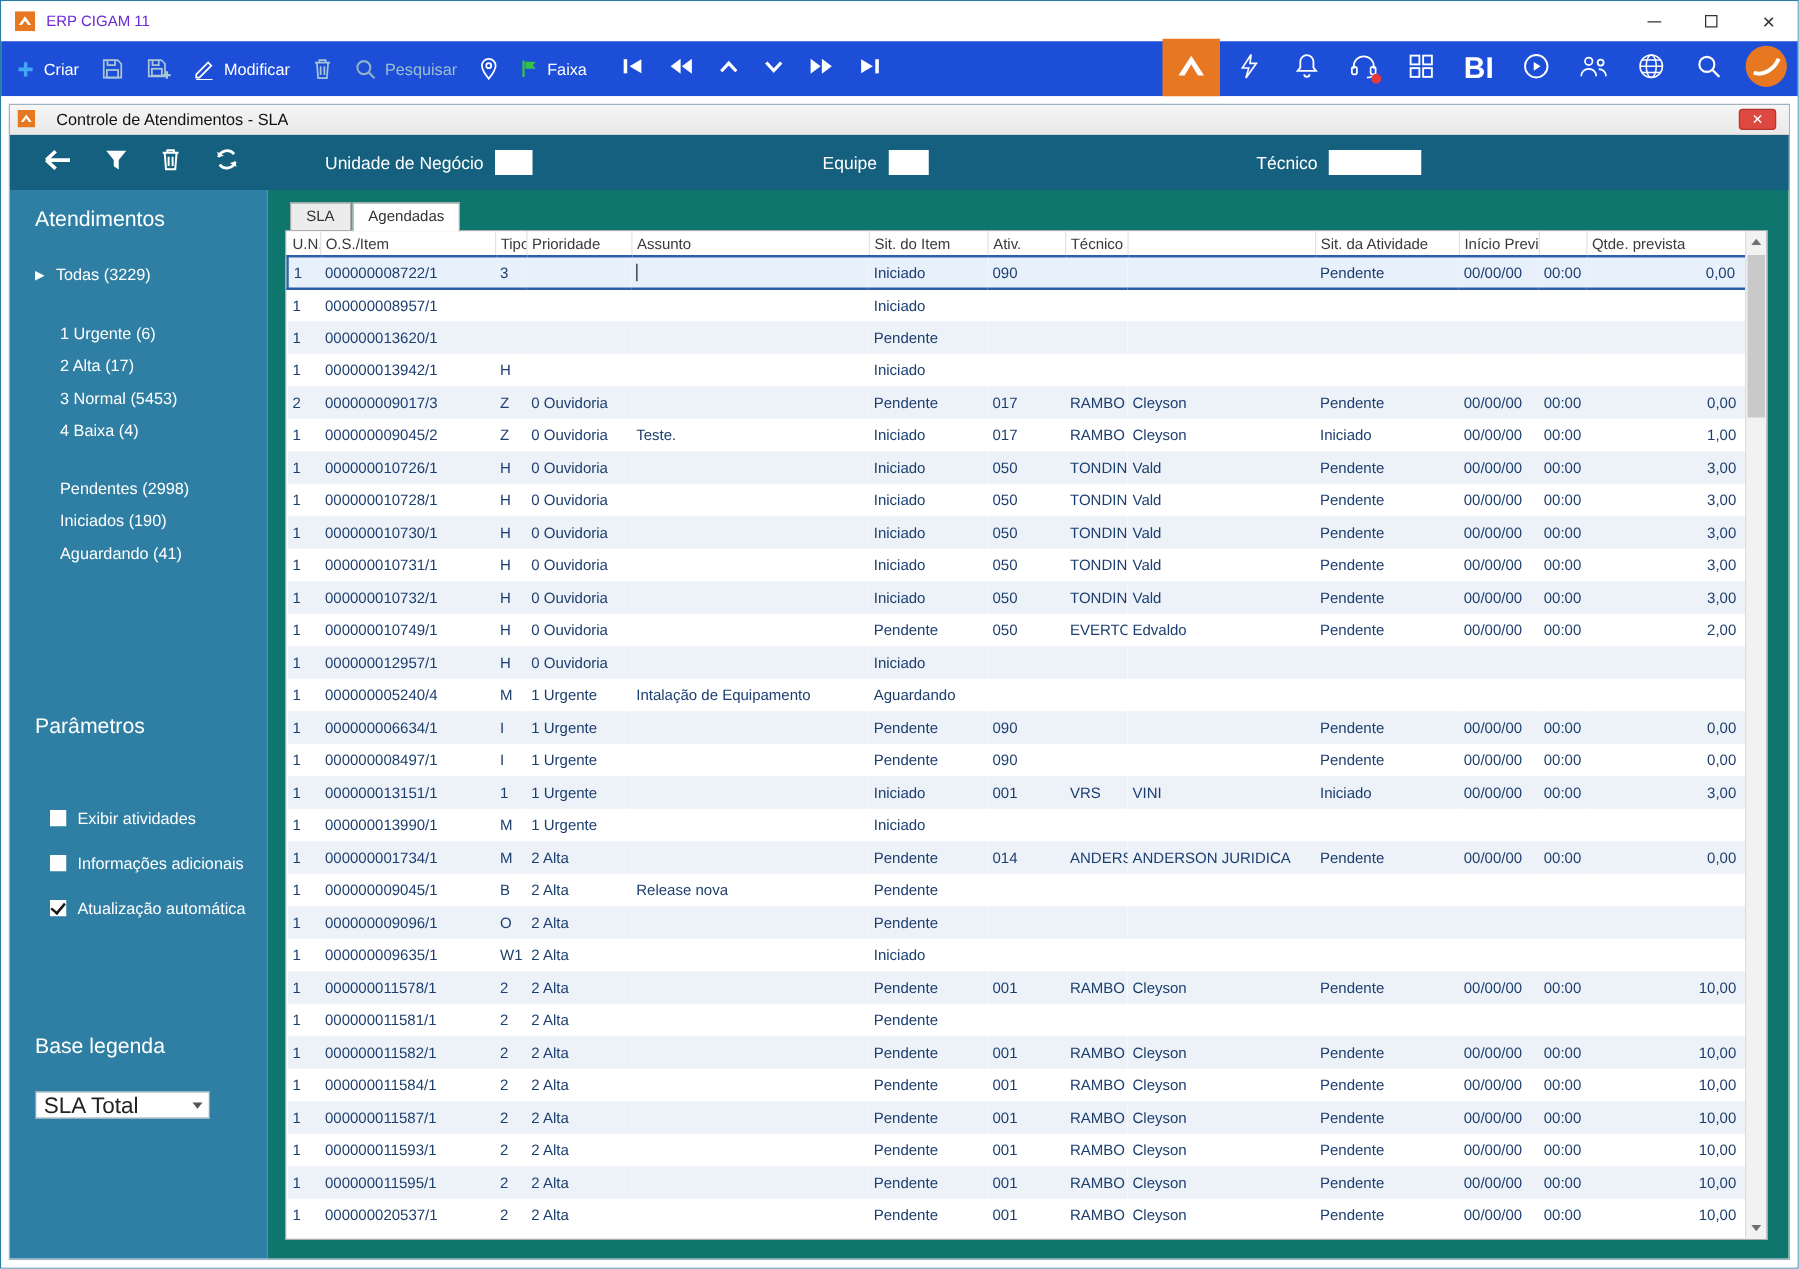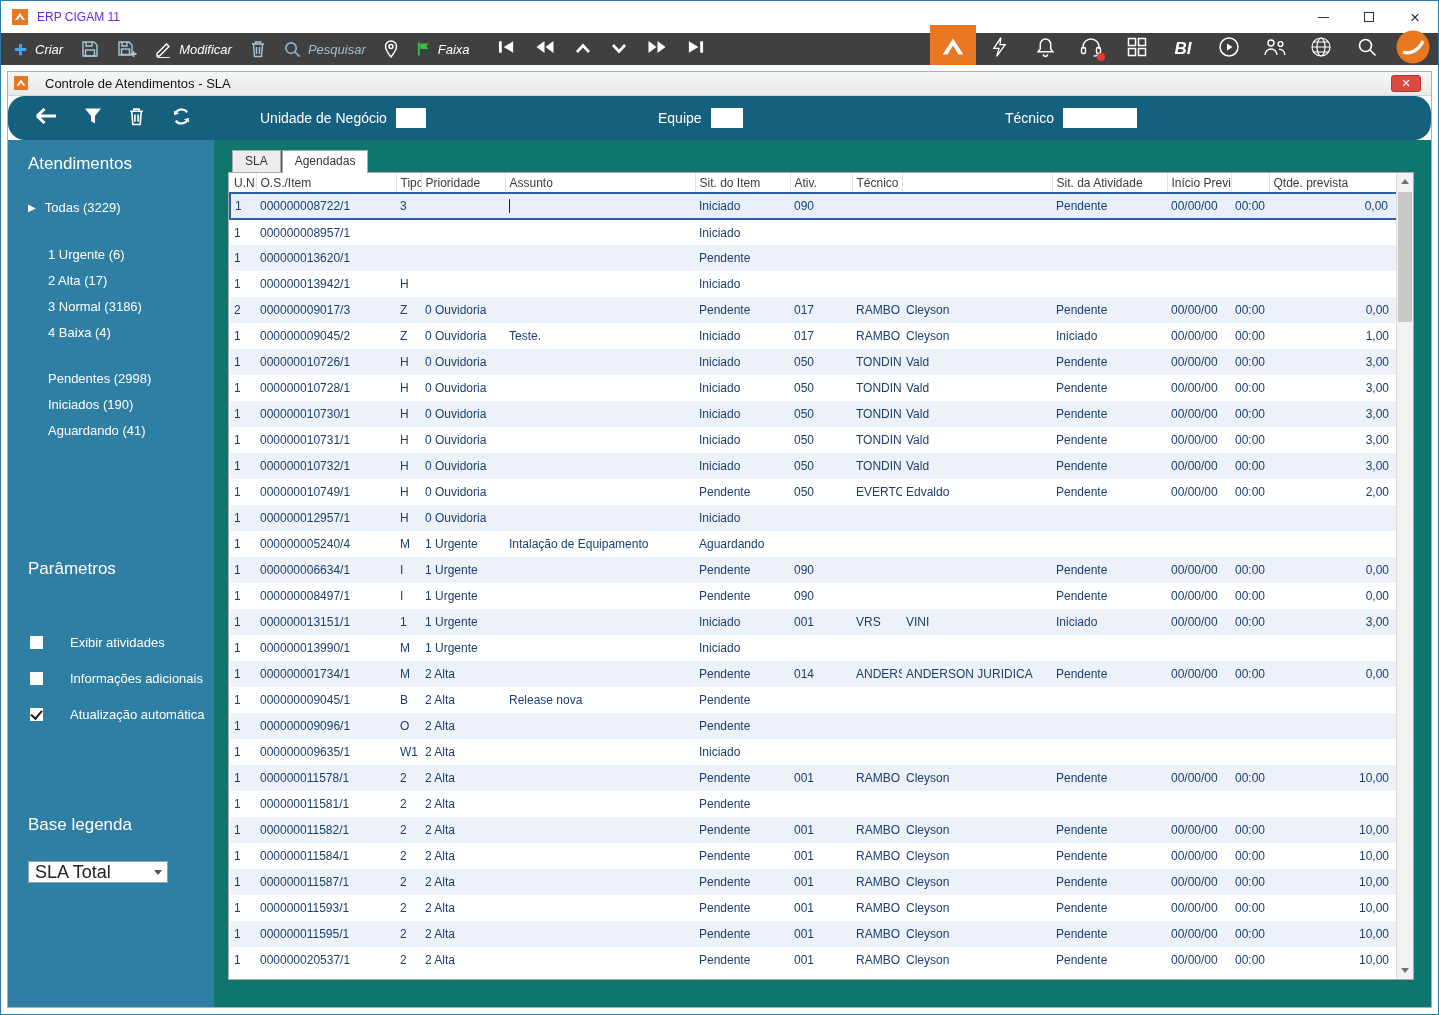--- a/index.html
+++ b/index.html
@@ -11,60 +11,60 @@
   .titlebar { height:32px; background:#fff; display:flex; align-items:center; padding-left:10px; flex:0 0 auto; }
   .app-logo { width:18px; height:18px; display:flex; align-items:center; justify-content:center; }
   .title-text { font-size:12px; color:#6d28d9; margin-left:8px; }
   .win-controls { margin-left:auto; display:flex; height:100%; }
   .win-btn { width:46px; height:100%; display:flex; align-items:center; justify-content:center; color:#333; }
   .min-glyph { width:11px; height:1px; background:#333; display:block; }
   .max-glyph { width:10px; height:10px; border:1px solid #333; display:block; }
   .x-glyph { font-size:17px; line-height:1; color:#333; }
 
   
-  .toolbar { height:32px; background:#404040; display:flex; align-items:center; padding-left:12px; color:#fff; flex:0 0 auto;font-style:italic; }
+  .toolbar { height:44px; background:#1d4ed8; display:flex; align-items:center; padding-left:12px; color:#fff; flex:0 0 auto; }
   .tb-left { display:flex; align-items:center; }
   .tb-btn { display:flex; align-items:center; gap:7px; font-size:13px; margin-right:18px; white-space:nowrap; }
   .tb-btn .icon { display:flex; align-items:center; }
   .muted { color:#9dbfd0; }
   .nav-group { display:flex; align-items:center; gap:20px; margin-left:10px; }
   .tb-right { margin-left:auto; display:flex; align-items:center; height:100%; }
   .tb-icon { width:46px; height:48px; display:flex; align-items:center; justify-content:center; position:relative; }
   .cigam-square { width:46px; height:48px; background:#e87722; display:flex; align-items:center; justify-content:center; }
-  .bi-text { font-size:17px; font-weight:bold; color:#fff; }
+  .bi-text { font-size:24px; font-weight:bold; color:#fff; }
   .badge-dot { position:absolute; right:9px; bottom:12px; width:8px; height:8px; border-radius:50%; background:#e23b3b; }
   .avatar-wrap { width:46px; height:48px; display:flex; align-items:center; justify-content:center; margin-right:2px; }
 
   
   .workspace { flex:1; background:#fff; padding:6px; display:flex; }
   .child-window { flex:1; border:1px solid #9fb4c0; display:flex; flex-direction:column; background:#fff; }
   .child-titlebar { height:24px; background:linear-gradient(#f6f6f6,#e9e9e9); display:flex; align-items:center; padding:0 6px; border-bottom:1px solid #d4d4d4; flex:0 0 auto; }
   .child-icon { width:15px; height:15px; display:flex; }
   .child-title { font-size:13px; color:#111; margin-left:16px; }
   .child-close { margin-left:auto; width:30px; height:17px; background:#dd4840; border:1px solid #b53530; border-radius:3px; color:#fff; font-size:11px; display:flex; align-items:center; justify-content:center; margin-right:4px; }
 
   
-  .filterbar { height:44px; background:#15607f; position:relative; display:flex; align-items:center; color:#fff; flex:0 0 auto;border-radius:17px; }
+  .filterbar { height:44px; background:#15607f; position:relative; display:flex; align-items:center; color:#fff; flex:0 0 auto; }
   .fb-icons { display:flex; align-items:center; gap:26px; margin-left:26px; }
   .fb-group { position:absolute; display:flex; align-items:center; gap:9px; font-size:14px; }
   .fb-group input { height:20px; border:none; background:#fff; font-family:"Liberation Sans",sans-serif; font-size:12px; padding:0 3px; color:#222; }
   .g-unidade { left:252px; } .g-unidade input { width:30px; }
   .g-equipe { left:650px; } .g-equipe input { width:32px; }
   .g-tecnico { left:997px; } .g-tecnico input { width:74px; }
 
   
   .content { flex:1; display:flex; overflow:hidden; background:#fff; }
   .sidebar { width:206px; background:#2e7fa3; color:#fff; padding:14px 0 0 20px; flex:0 0 auto; }
   .sb-heading { font-size:17px; margin-bottom:26px; }
   .sb-todas { display:flex; align-items:center; gap:9px; font-size:13px; margin-bottom:32px; }
   .sb-arrow { font-size:10px; }
   .sb-item { font-size:13px; margin-bottom:11px; margin-left:20px; }
   .sb-gap { height:20px; }
   .sb-section-gap { height:110px; }
-  .cb-row { display:flex; align-items:center; gap:27px; margin-bottom:21px; margin-left:2px;text-align:right; }
+  .cb-row { display:flex; align-items:center; gap:9px; margin-bottom:21px; margin-left:12px;text-align:right; }
   .cb { width:13px; height:13px; background:#fff; display:inline-block; position:relative; flex:0 0 auto; }
   .cb.checked::after { content:""; position:absolute; left:3px; top:0px; width:5px; height:9px; border-right:2px solid #1a1a1a; border-bottom:2px solid #1a1a1a; transform:rotate(40deg); }
   .cb-label { font-size:13px; }
   .legend-gap { height:72px; }
   .select-box { width:140px; height:22px; background:#fff; border:1px solid #8aa5b5; display:flex; align-items:center; margin-top:14px; position:relative; }
   .select-text { font-size:18px; color:#222; padding-left:6px; }
   .select-arrow { position:absolute; right:5px; top:8px; width:0; height:0; border-left:4px solid transparent; border-right:4px solid transparent; border-top:5px solid #555; }
 
   
   .main { flex:1; background:#0f766e; padding:10px 10px 10px 14px; overflow:hidden; }
@@ -339,21 +339,21 @@
 
         <div class="sidebar">
           <div class="sb-heading">Atendimentos</div>
           <div class="sb-todas">
             <span class="sb-arrow">▶</span>
             <span>Todas (3229)</span>
           </div>
           <div>
               <div class="sb-item">1 Urgente (6)</div>
               <div class="sb-item">2 Alta (17)</div>
-              <div class="sb-item">3 Normal (3186)</div>
+              <div class="sb-item">3 Normal (5453)</div>
               <div class="sb-item">4 Baixa (4)</div>
             </div>
           <div class="sb-gap"></div>
           <div>
               <div class="sb-item">Pendentes (2998)</div>
               <div class="sb-item">Iniciados (190)</div>
               <div class="sb-item">Aguardando (41)</div>
             </div>
           <div class="sb-section-gap"></div>
           <div class="sb-heading">Parâmetros</div>

